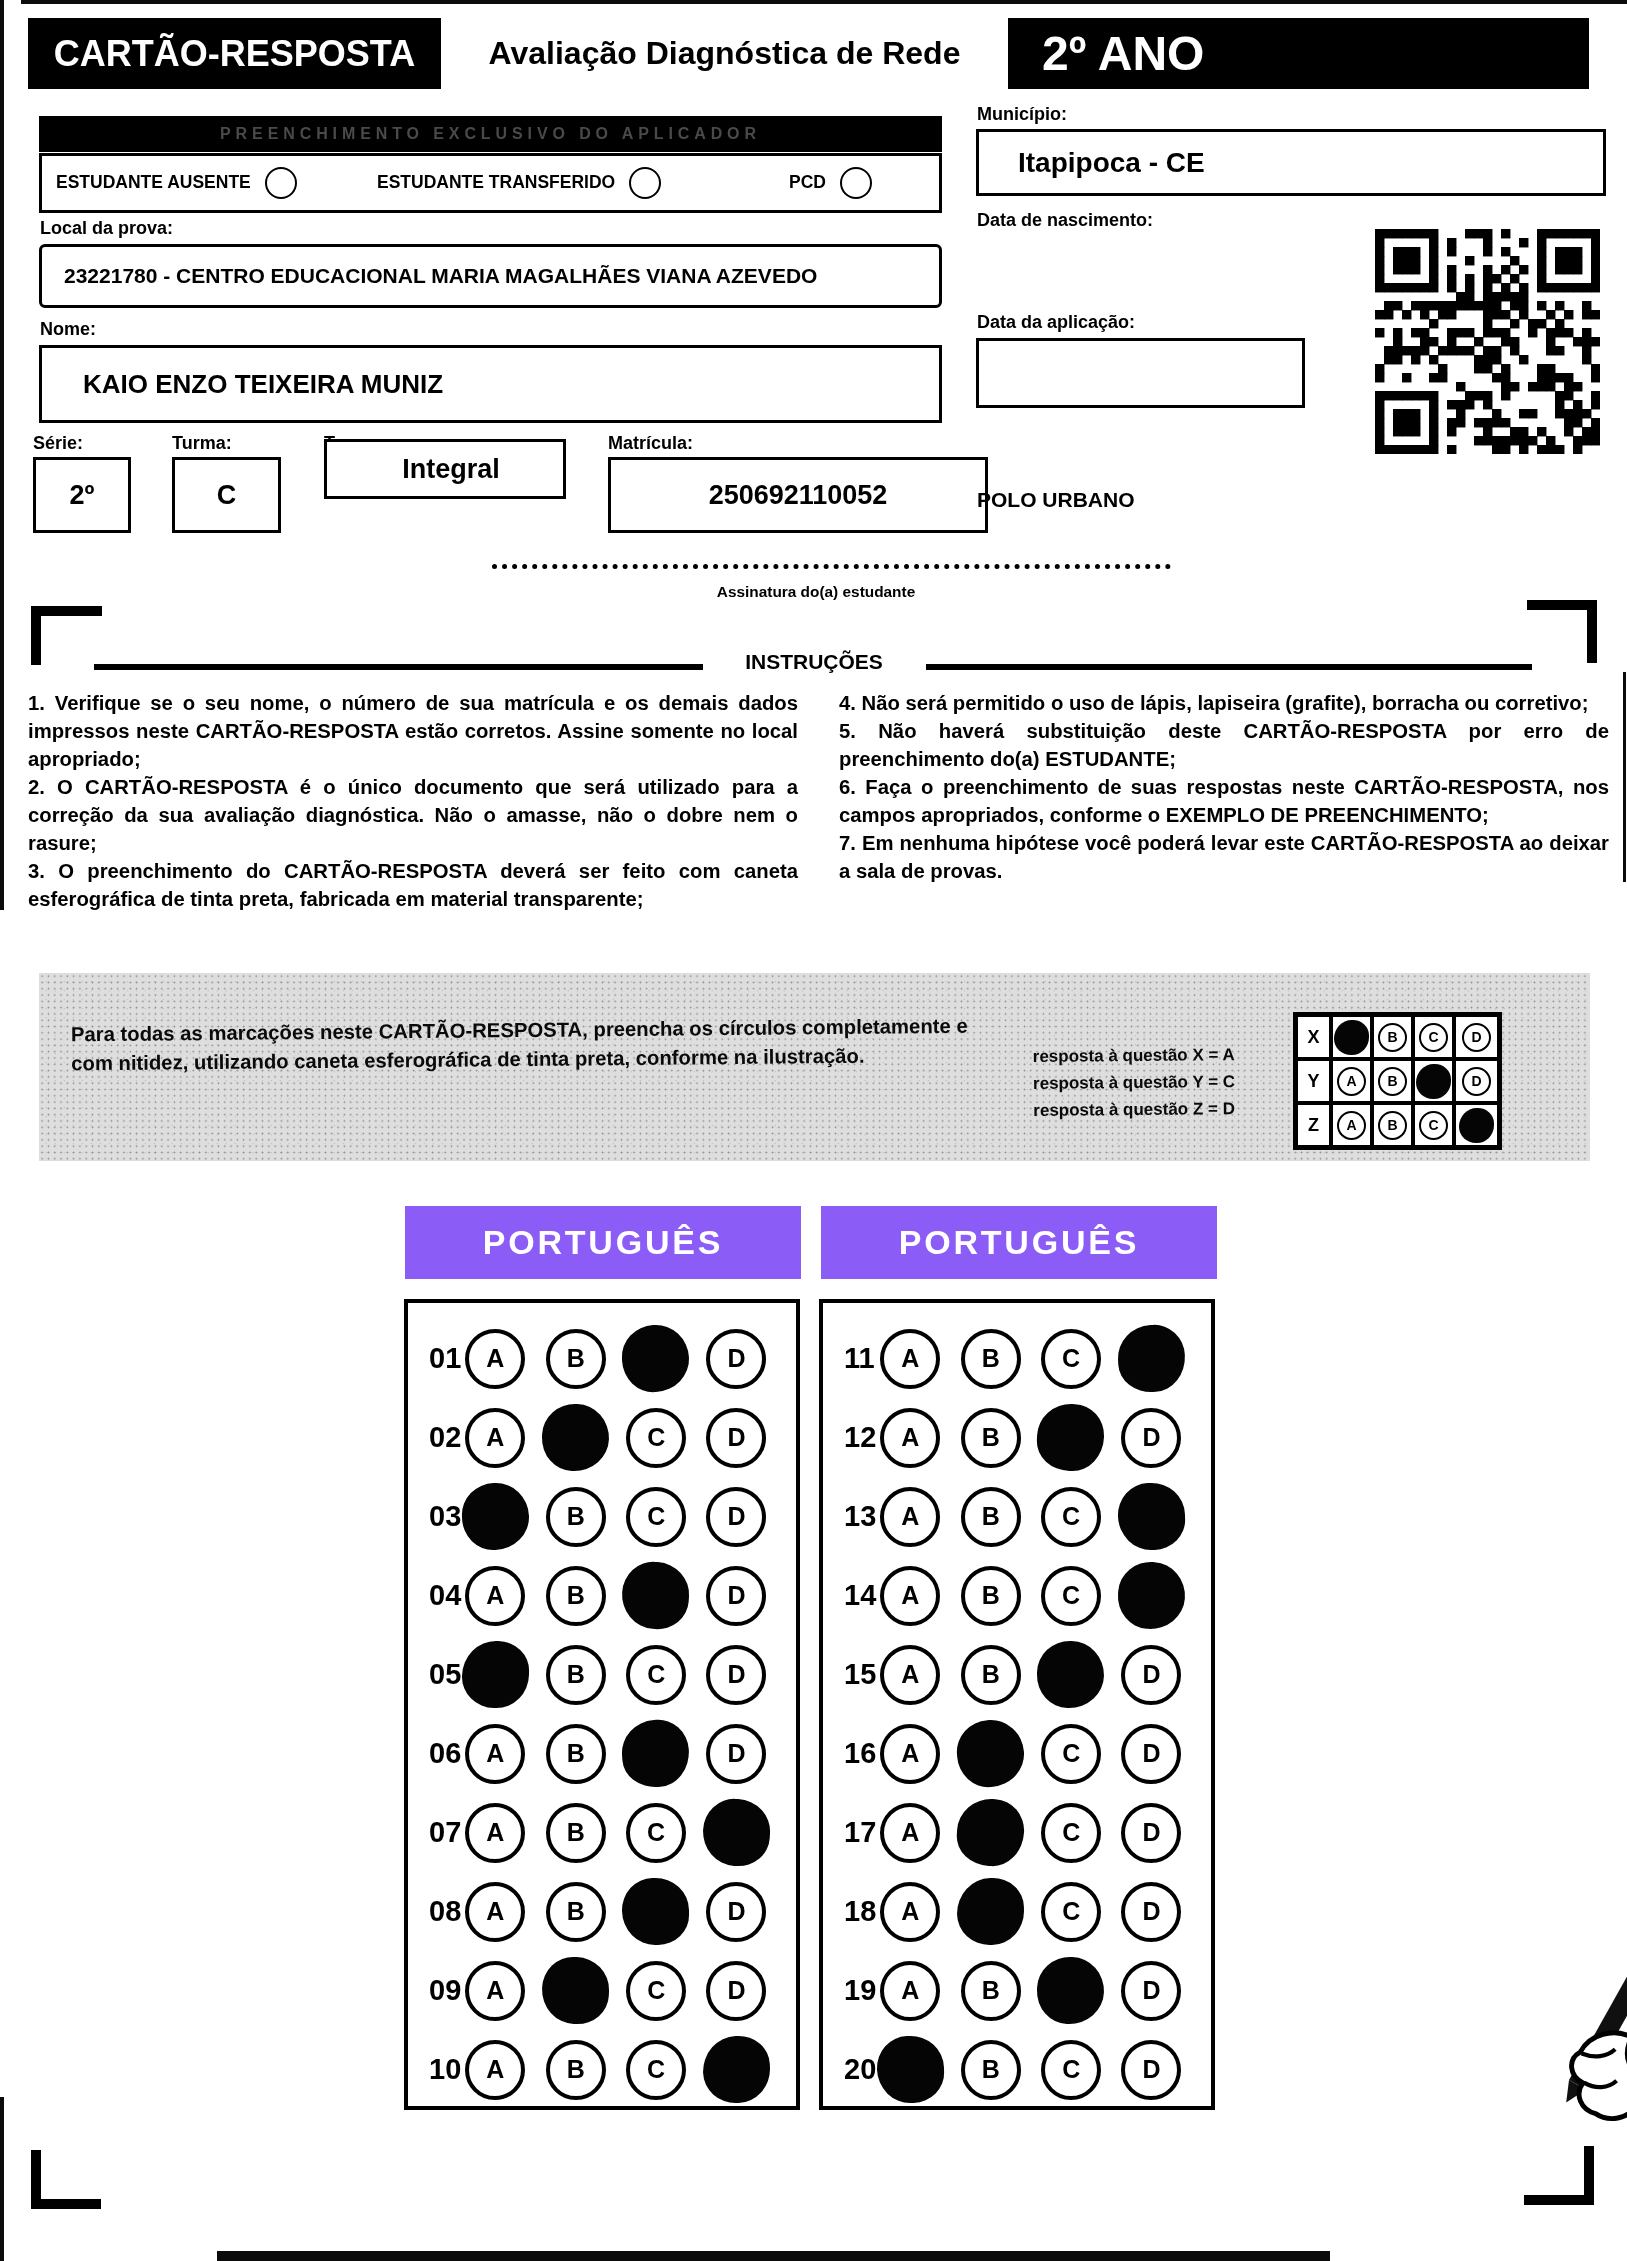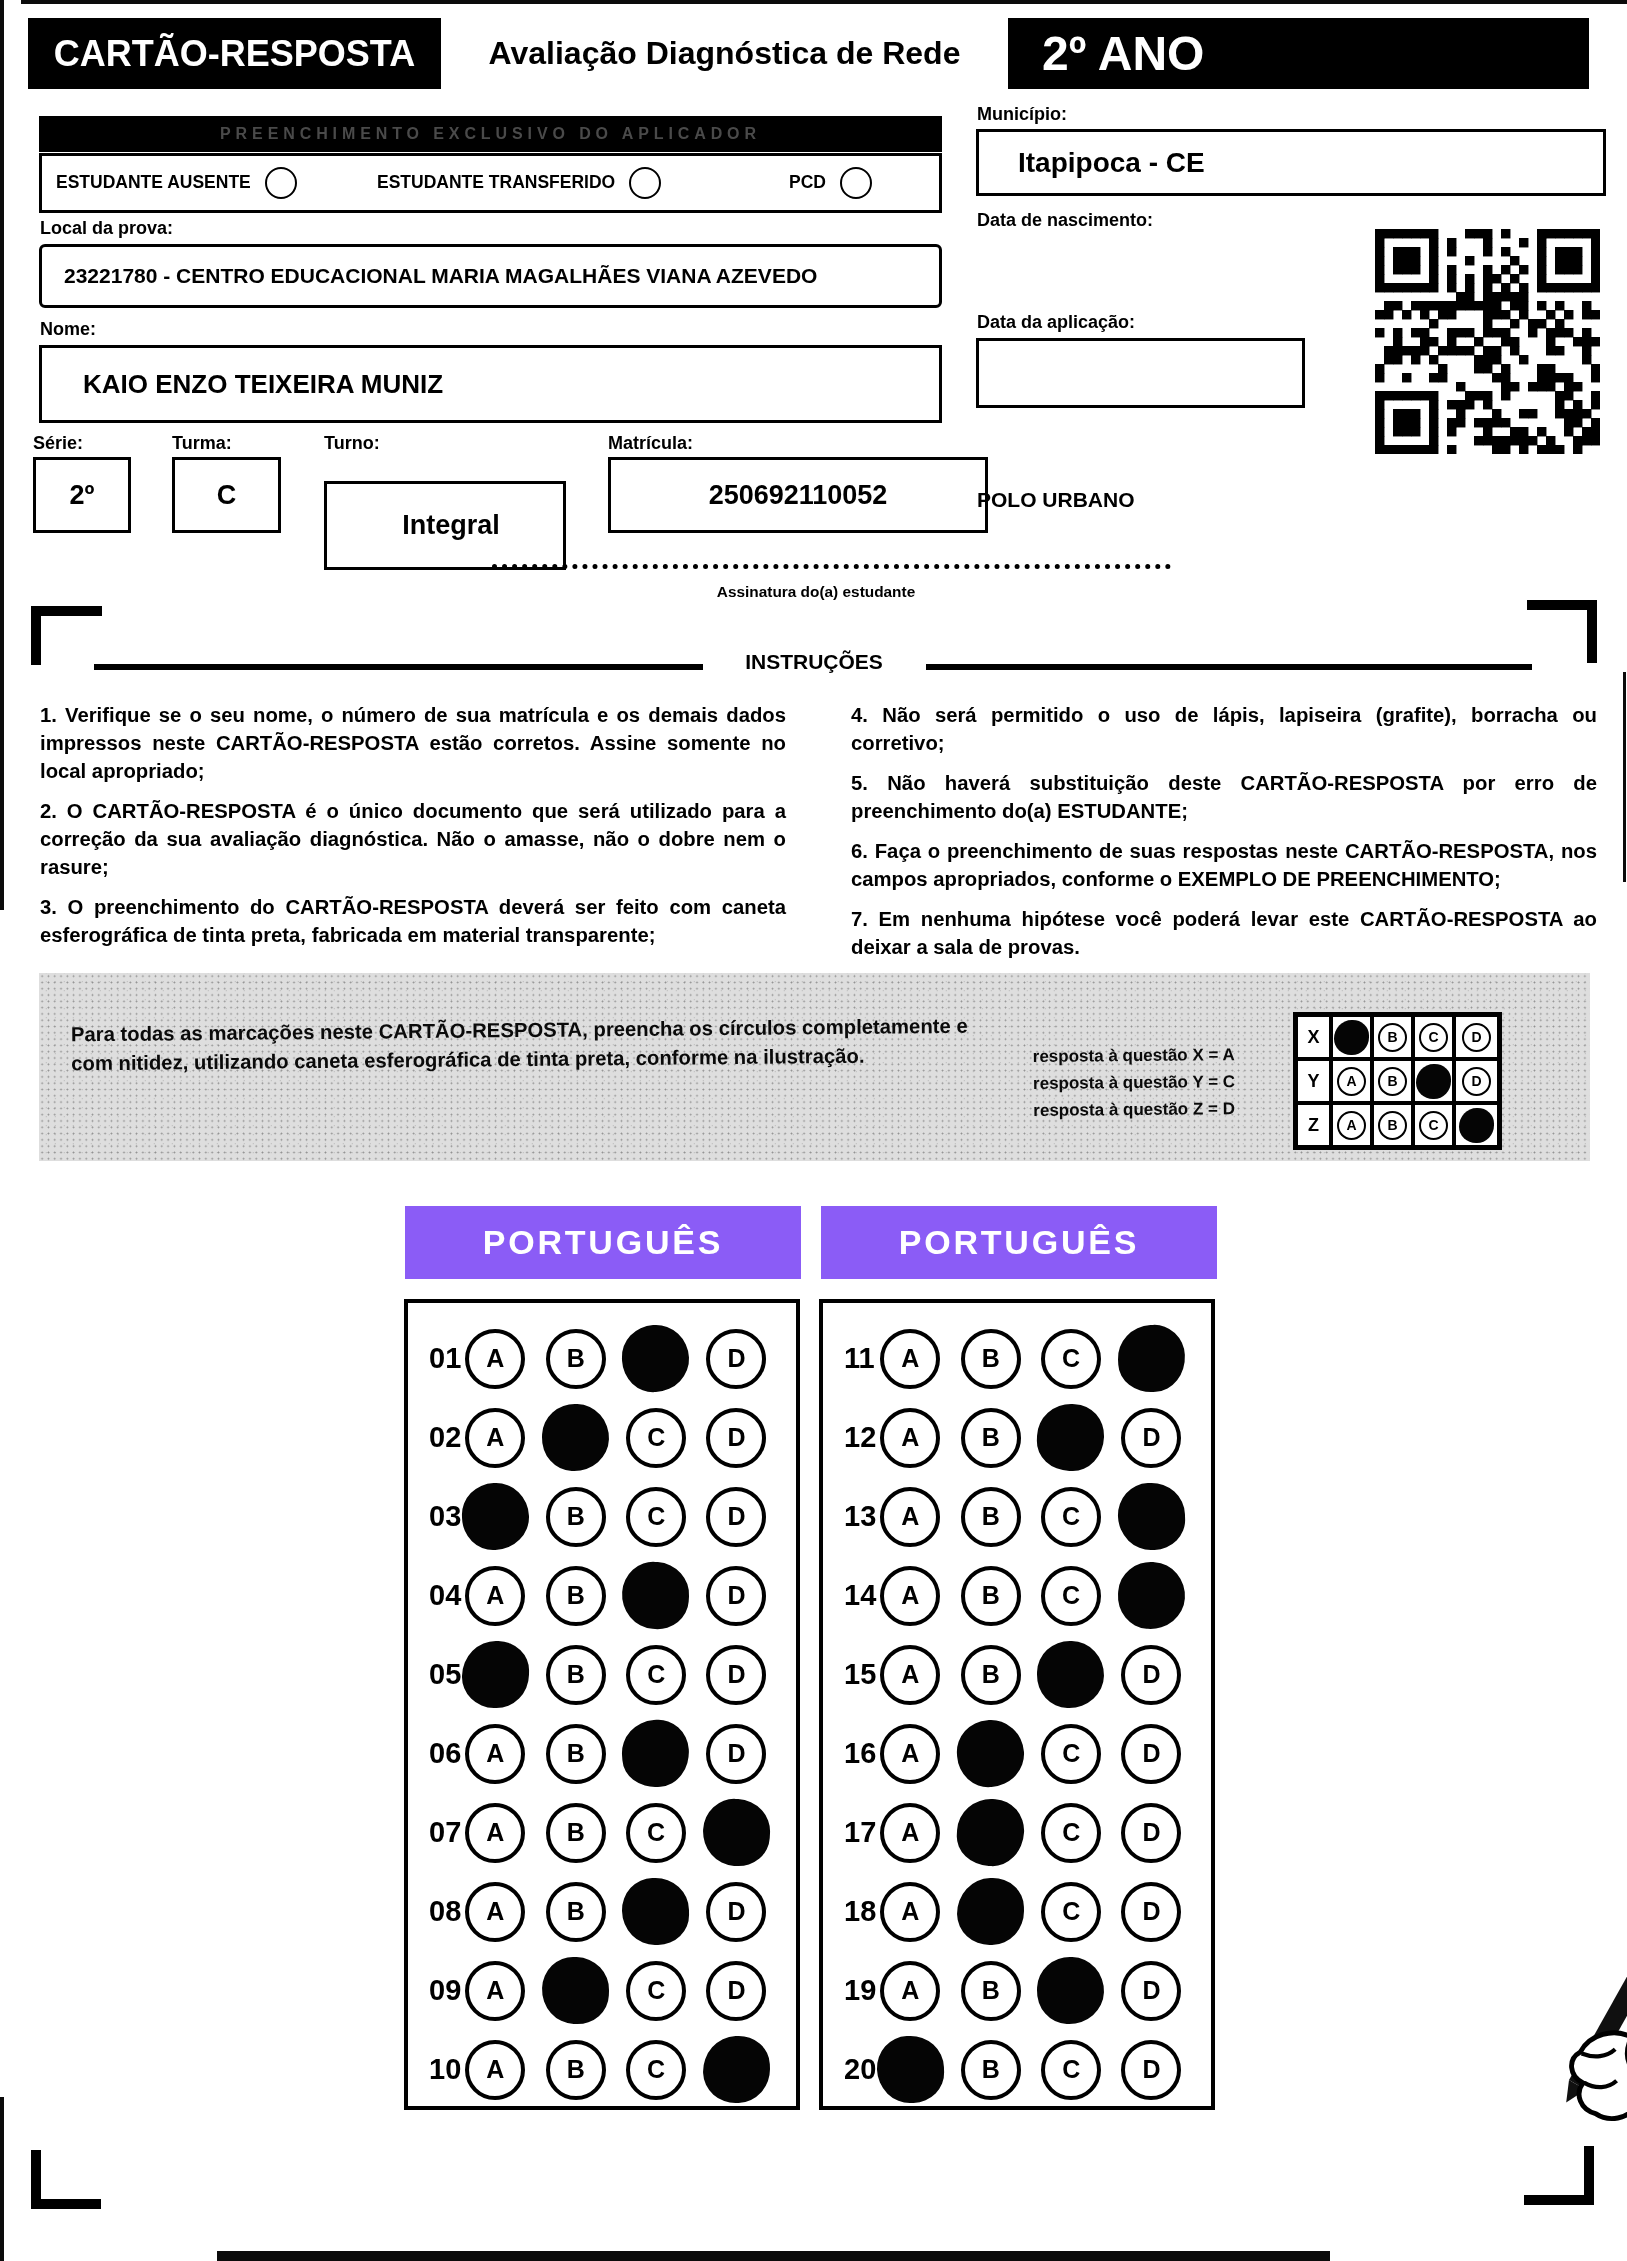--- a/index.html
+++ b/index.html
@@ -30,21 +30,21 @@
   #sig-line { left:492px; top:564px; width:679px; border-top:5.6px dotted #000; }
   #sig-label { left:816px; top:583px; transform:translateX(-50%); font-weight:700; font-size:15.4px; white-space:nowrap; }
 
   
   .mark { position:absolute; background:#000; }
 
   
   #instr-title { left:814px; top:650px; transform:translateX(-50%); font-weight:700; font-size:21px; }
   .instr-line { position:absolute; height:6.3px; background:#000; top:664px; }
   .instr-col { position:absolute; top:689px; width:770px; font-size:20.3px; font-weight:700; line-height:28px; text-align:justify; }
-  .instr-col p { margin:12px; }
+  .instr-col p { margin:0; }
 
   
   #ex-band { left:39px; top:973px; width:1551px; height:188px;
     background-color:#dedede;
     background-image: radial-gradient(circle, #8f8f8f 0.8px, transparent 1px), radial-gradient(circle, #b6b6b6 0.7px, transparent 0.8px);
     background-size: 6.3px 6.3px, 9px 9px; background-position: 0 0, 2.8px 4.2px; }
   #ex-text { position:absolute; left:31.5px; top:43px; width:903px; font-size:20.3px; font-weight:700; line-height:29px; transform:rotate(-0.55deg); color:#0a0a0a; }
   #ex-notes { position:absolute; left:994px; top:69px; font-size:17px; font-weight:700; line-height:27px; transform:rotate(-0.55deg); color:#0a0a0a; }
   #ex-grid { position:absolute; left:1254px; top:39px; border:5.6px solid #000; background:#fff; }
   .ex-row { display:flex; border-bottom:4.9px solid #000; }
@@ -123,21 +123,21 @@
 
   <div class="abs lbl" style="left:33px; top:433px;">Série:</div>
   <div class="abs fieldbox" style="left:33px; top:457px; width:98px; height:76px; font-size:27px; justify-content:center;">
       <span>2º</span>
     </div>
   <div class="abs lbl" style="left:172px; top:433px;">Turma:</div>
   <div class="abs fieldbox" style="left:172px; top:457px; width:109px; height:76px; font-size:27px; justify-content:center;">
       <span>C</span>
     </div>
   <div class="abs lbl" style="left:324px; top:433px;">Turno:</div>
-  <div class="abs fieldbox" style="left:324px; top:481px; width:242px; height:89px; font-size:27px; justify-content:center;padding-left:12px;">
+  <div class="abs fieldbox" style="left:324px; top:439px; width:242px; height:60px; font-size:27px; justify-content:center;padding-left:12px;">
       <span>Integral</span>
     </div>
   <div class="abs lbl" style="left:608px; top:433px;">Matrícula:</div>
   <div class="abs fieldbox" style="left:608px; top:457px; width:380px; height:76px; font-size:27px; justify-content:center;">
       <span>250692110052</span>
     </div>
 
   <div class="abs lbl" style="left:977px; top:104px;">Município:</div>
   <div class="abs fieldbox" style="left:976px; top:129px; width:630px; height:67px; font-size:28px; padding-left:39px;">
       <span>Itapipoca - CE</span>

